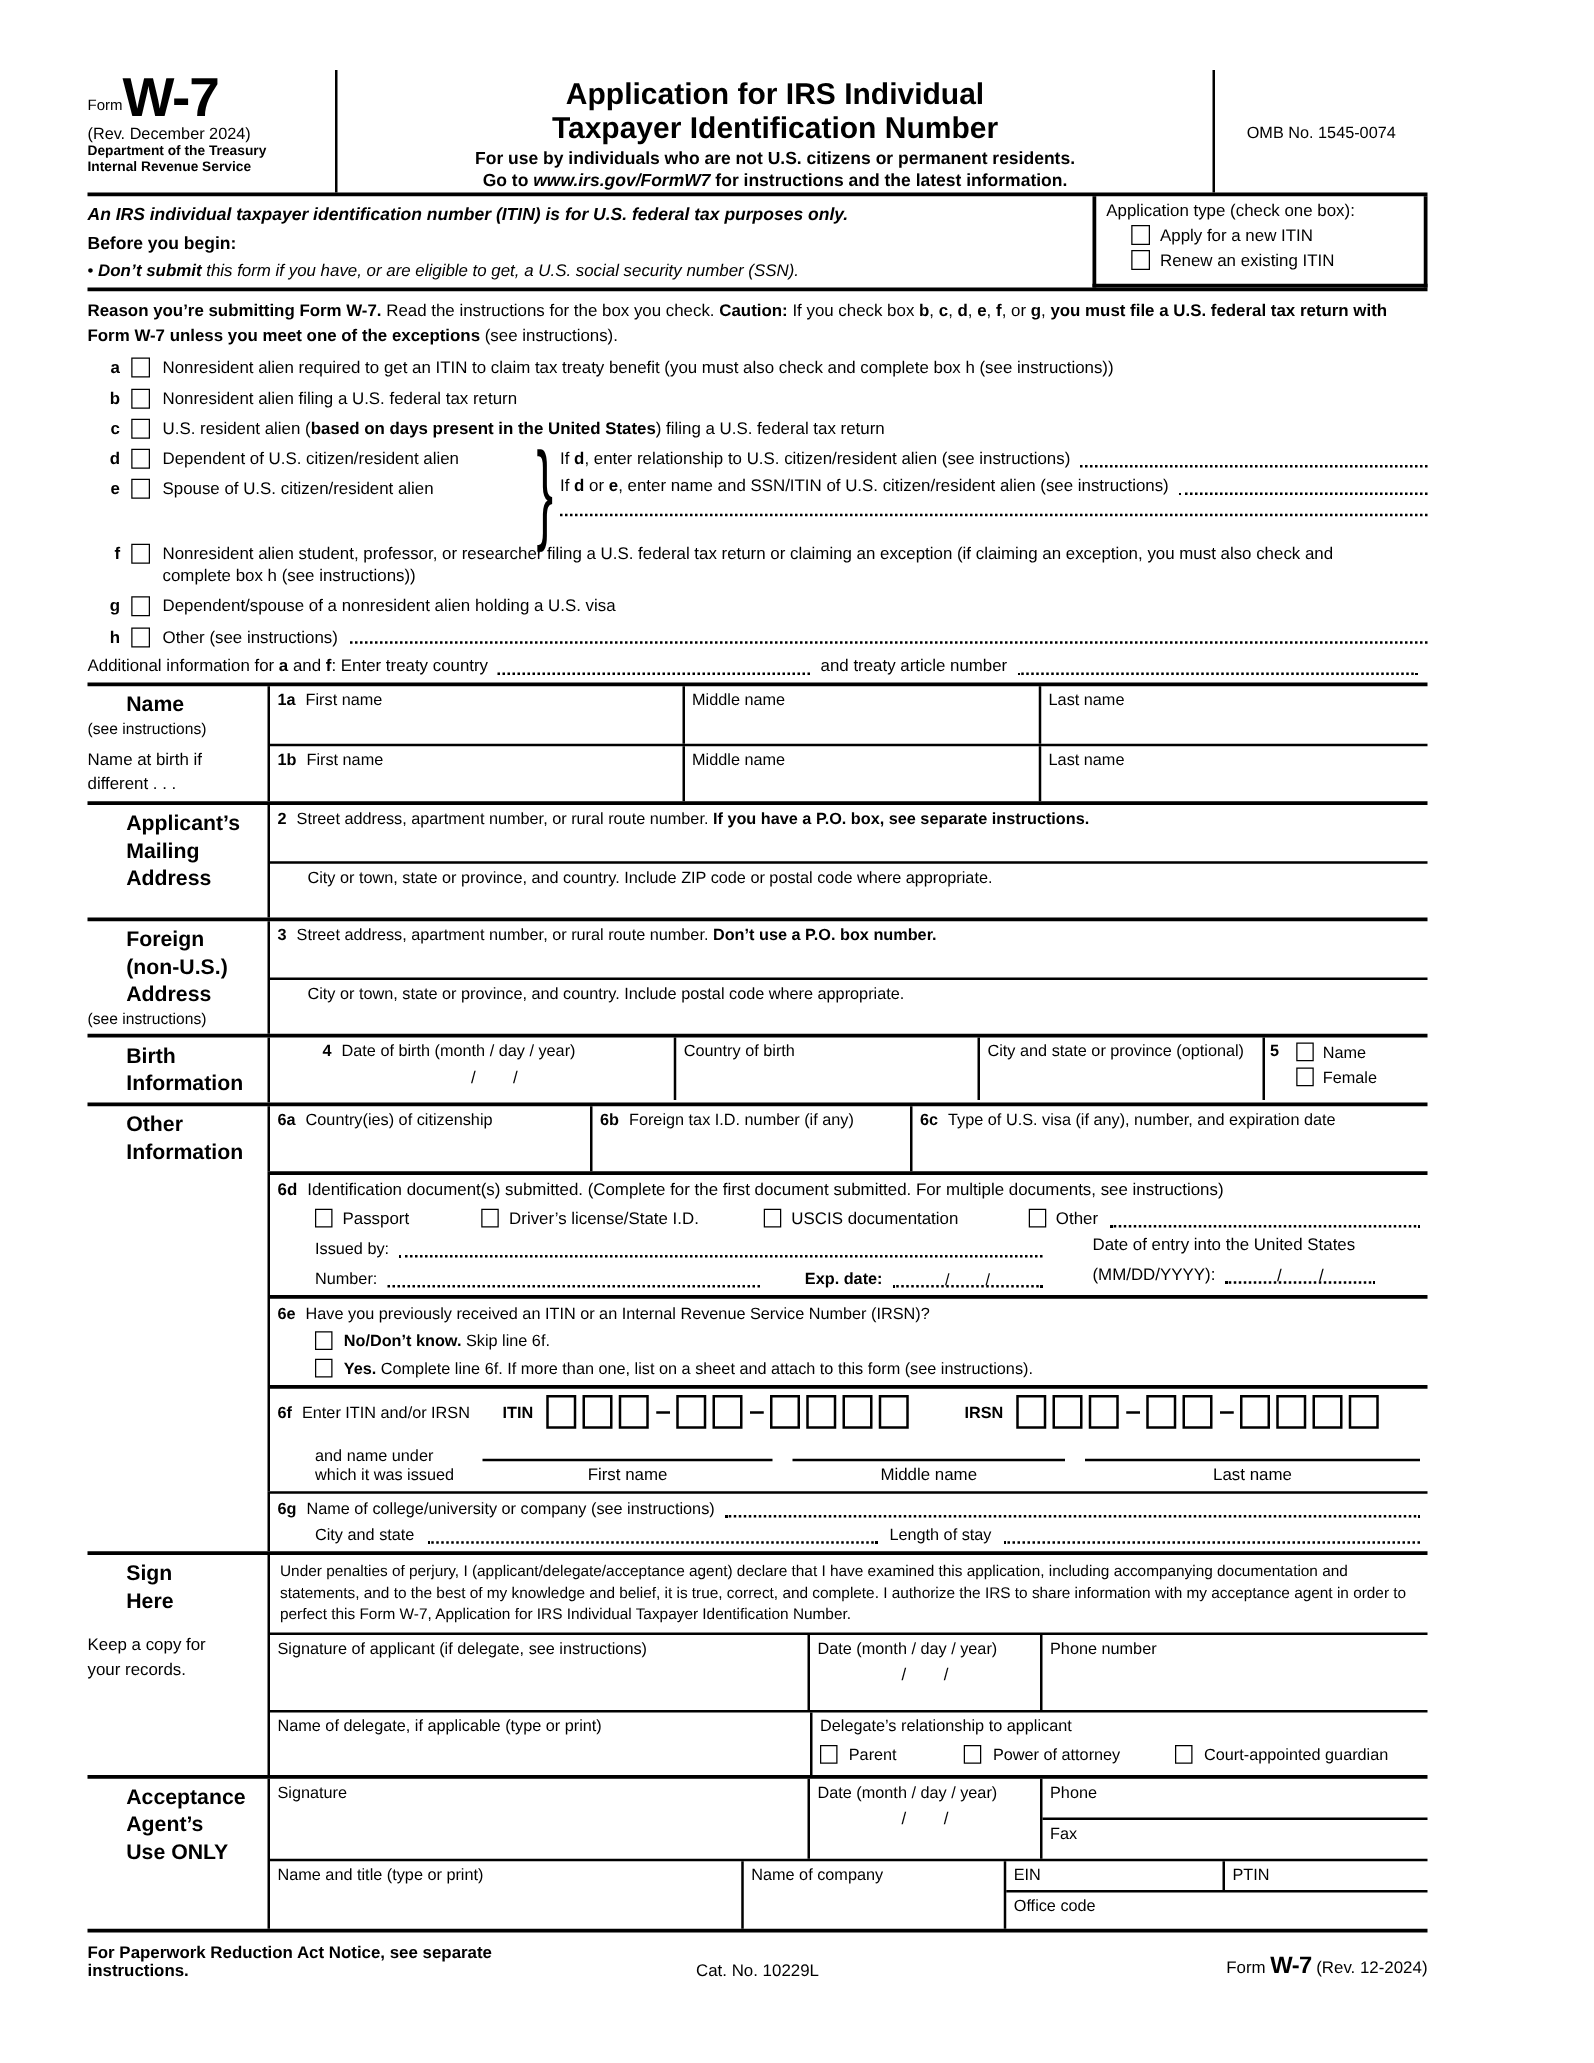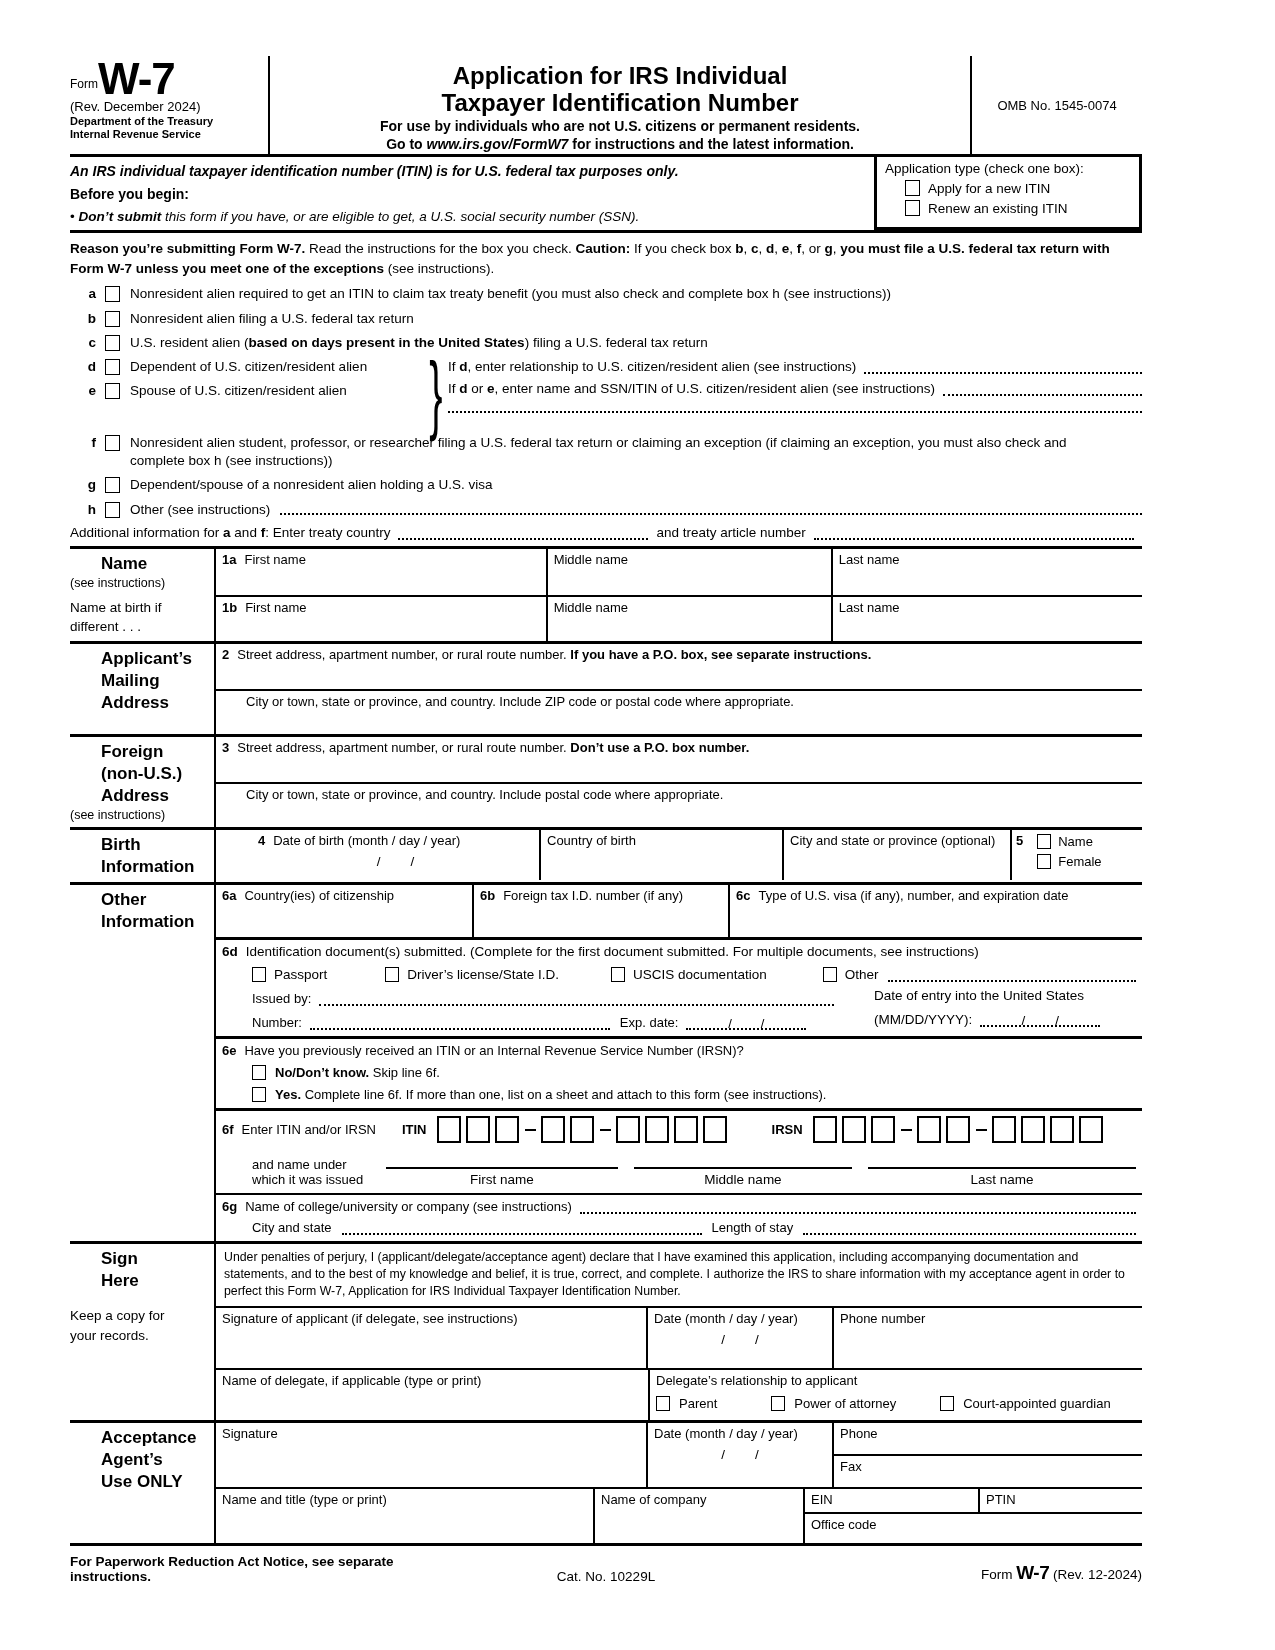--- a/index.html
+++ b/index.html
@@ -391,21 +391,21 @@
           </div>
           <div class="d6-cols">
             <div class="d6-colL">
               <div class="d6-issued">
                 <span class="lbl">Issued by:</span>
                 <span class="dots"></span>
               </div>
               <div class="d6-number">
                 <span class="lbl">Number:</span>
                 <span class="dots" style="max-width:300px;"></span>
-                <span class="lbl" style="margin-left:10px;">Exp. date:</span>
+                <span class="lbl" style="margin-left:36px;font-weight:bold;">Exp. date:</span>
                 <span class="dots-fix pre" style="width:120px; text-align:center;">/        /</span>
               </div>
             </div>
             <div class="d6-colR">
               <div>Date of entry into the United States</div>
               <div class="mmdd-row">
                 <span class="lbl">(MM/DD/YYYY):</span>
                 <span class="dots-fix pre" style="width:120px; text-align:center;">/        /</span>
               </div>
             </div>

